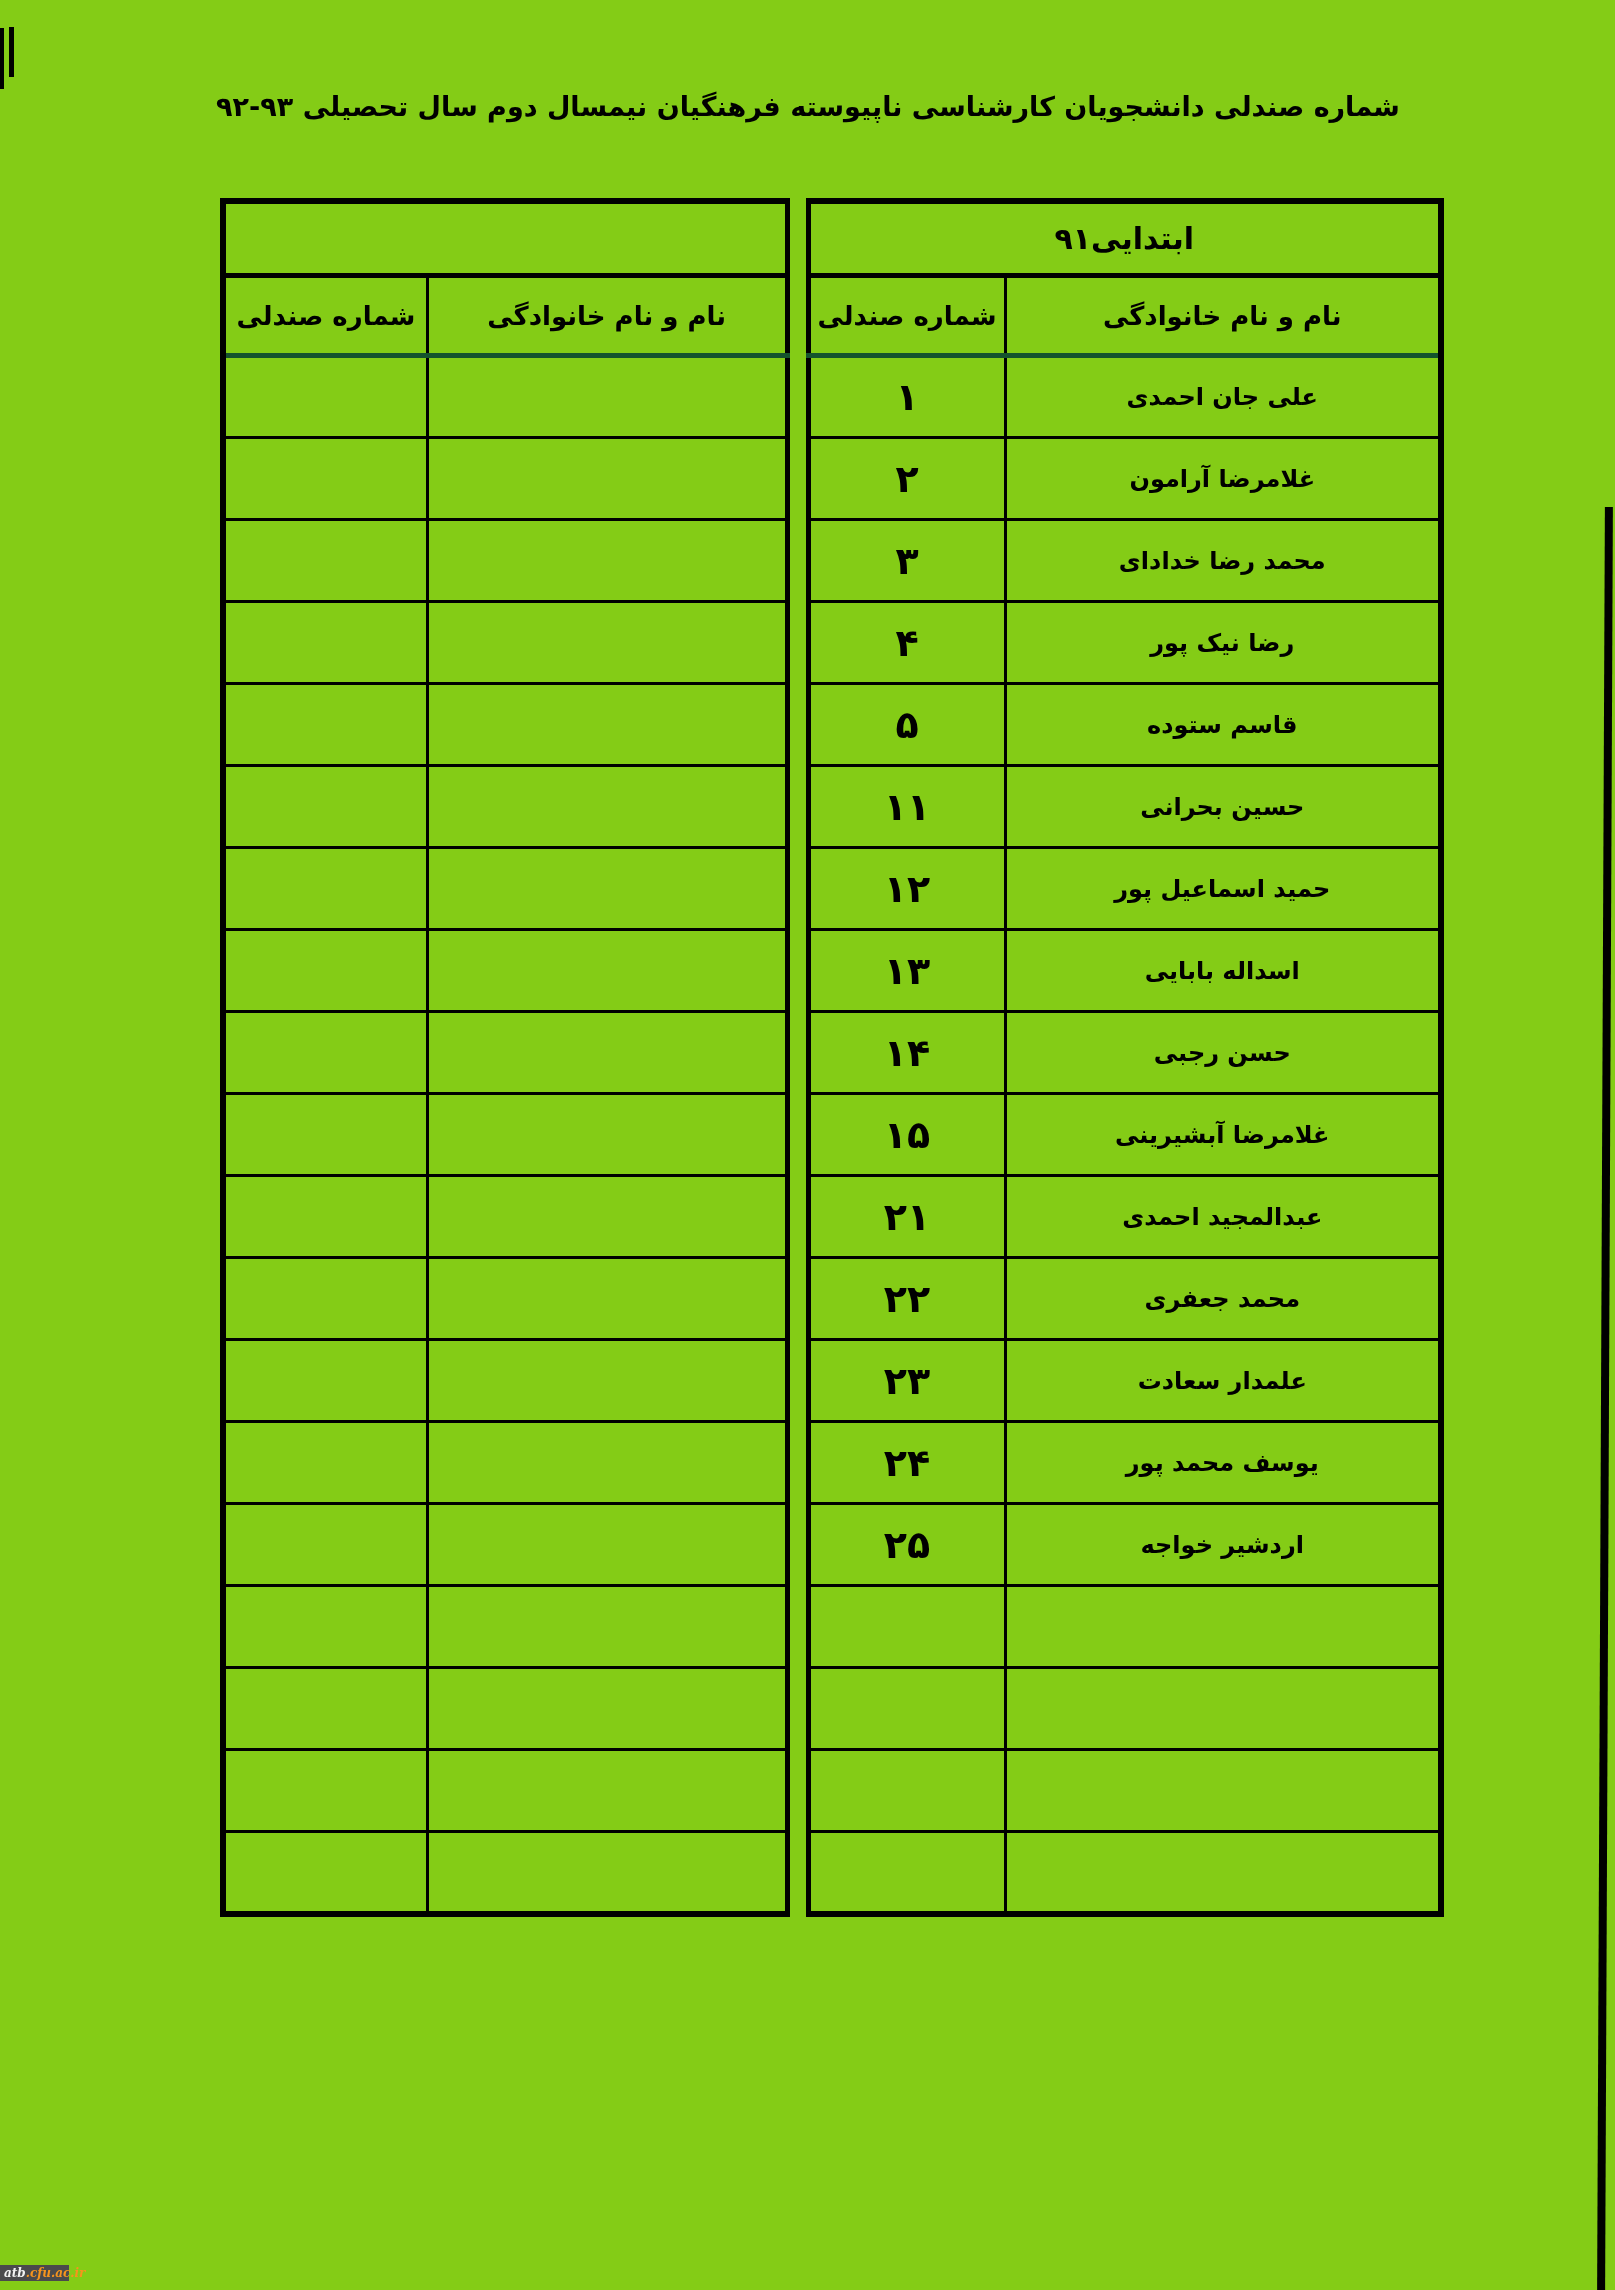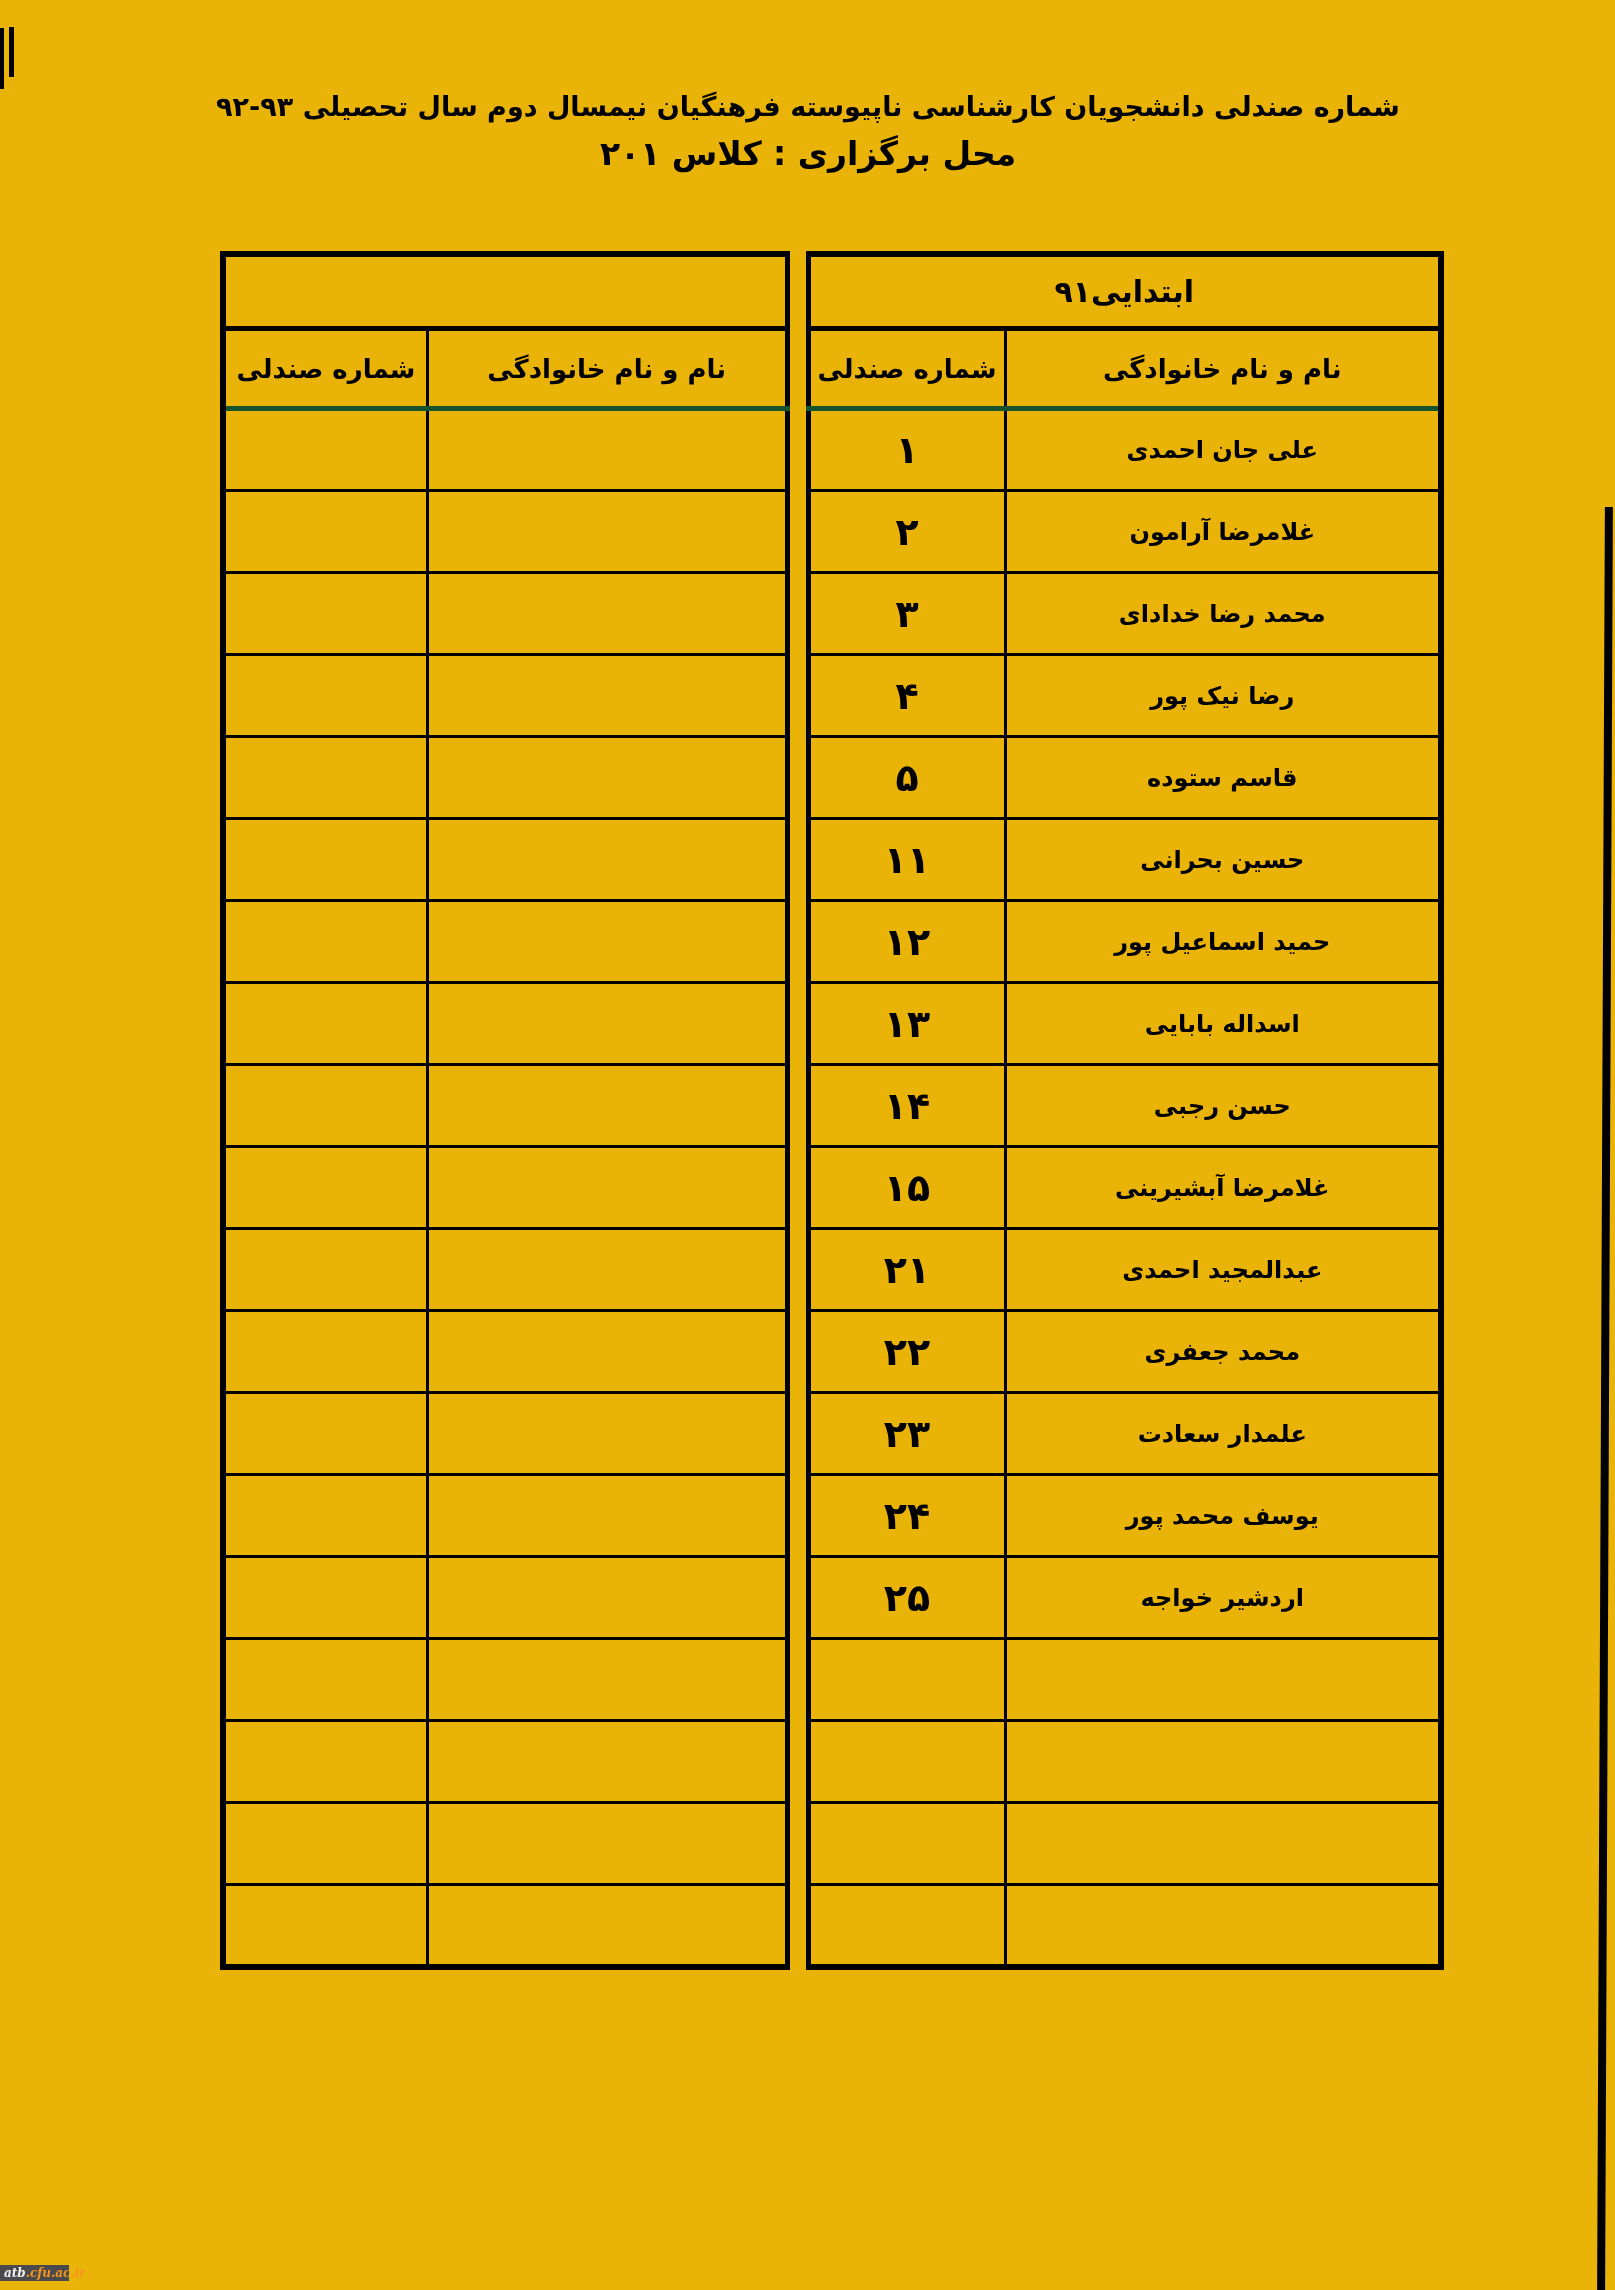--- a/index.html
+++ b/index.html
@@ -1,20 +1,20 @@
 <!DOCTYPE html>
 <html lang="fa"><head>
 <meta charset="utf-8">
 <style>
   html, body { margin:0; padding:0; background:#ffffff; }
   .page {
     position: relative;
     width: 1616px;
     height: 2291px;
-    background: #eab308;
+    background: #84cc16;
     overflow: hidden;
     font-family: "DejaVu Sans", sans-serif;
     color: #000;
   }
 
   
   .bar1 { position:absolute; left:0; top:28px; width:4px; height:61px; background:#000; }
   .bar2 { position:absolute; left:9px; top:27px; width:5px; height:50px; background:#000; }
   .edge-strip {
     position:absolute; left:1601px; top:507px; width:8px; height:1784px;
@@ -69,21 +69,20 @@
 <body>
 
 <div class="page">
 
   <div class="bar1"></div>
   <div class="bar2"></div>
   <div class="edge-strip"></div>
 
   <div class="doc-header">
     <div class="title1">شماره صندلی دانشجویان کارشناسی ناپیوسته فرهنگیان نیمسال دوم سال تحصیلی ۹۳-۹۲</div>
-    <div class="title2">محل برگزاری : کلاس ۲۰۱</div>
   </div>
 
   <div class="tables-wrap">
 
     <table class="tbl-right">
       <colgroup>
           <col style="width:436px">
           <col style="width:197px">
         </colgroup>
       <thead>

